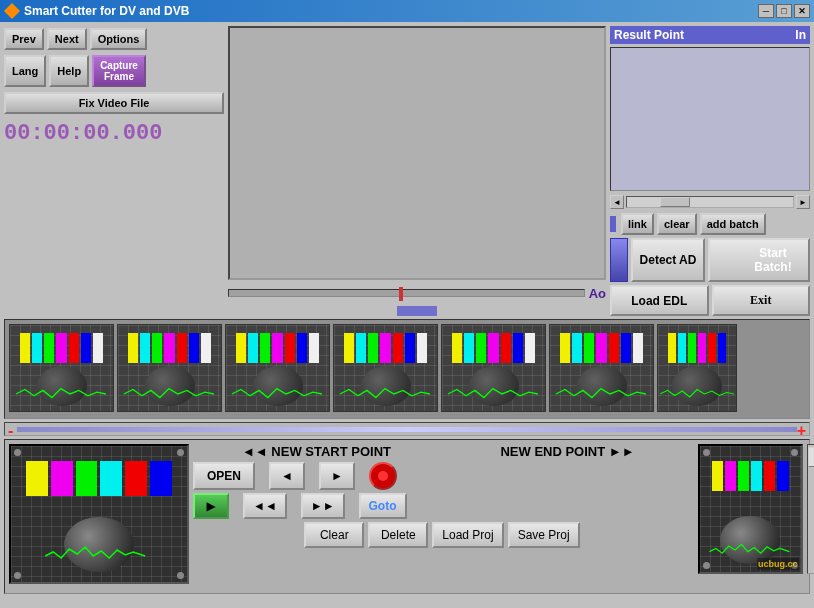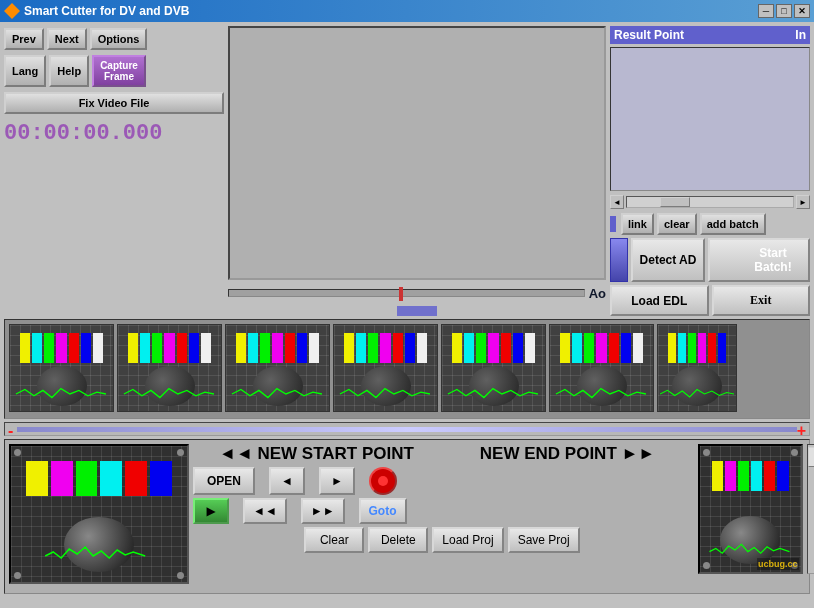--- a/index.html
+++ b/index.html
@@ -148,21 +148,21 @@
     }
     .progress-thumb {
       position: absolute;
       left: 48%;
       top: -3px;
       width: 4px;
       height: 14px;
       background: #cc3333;
     }
     .ao-label {
-      color: #0f172a;
+      color: #4c1d95;
       font-weight: bold;
       font-size: 13px;
     }
 
     
     .right-panel {
       width: 200px;
       display: flex;
       flex-direction: column;
       gap: 3px;
@@ -328,21 +328,21 @@
 
     .point-headers {
       display: flex;
       width: 100%;
       gap: 4px;
     }
     .point-header {
       flex: 1;
       text-align: center;
       font-weight: bold;
-      font-size: 17px;
+      font-size: 13px;
       color: #000;
     }
 
     .bottom-controls {
       display: flex;
       gap: 4px;
       width: 100%;
     }
 
     .transport-col {

